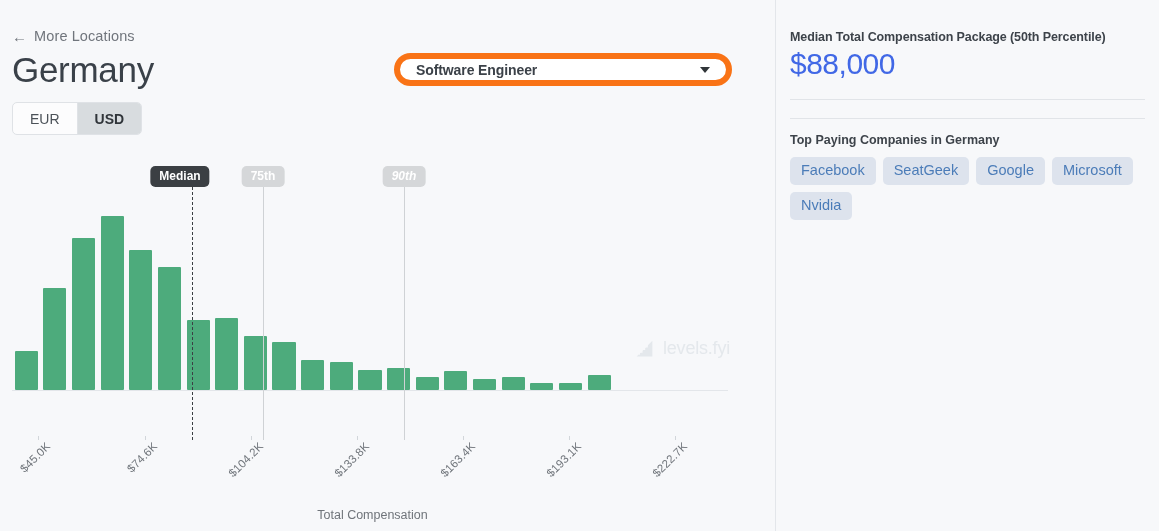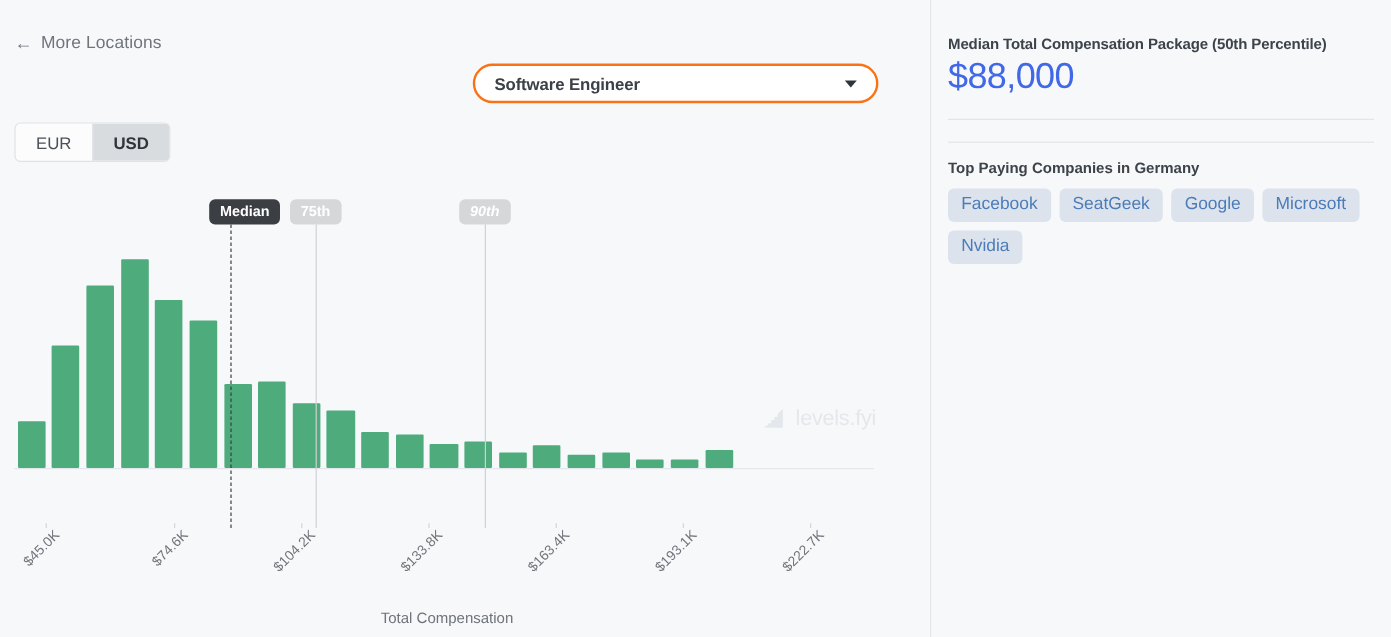--- a/index.html
+++ b/index.html
@@ -71,21 +71,21 @@
   }
   .cur-btn + .cur-btn { border-left: 1px solid #dfe2e6; }
   .cur-btn.active { background: #d8dcdf; color: #30353a; font-weight: 700; }
 
   
   .role-select {
     position: absolute;
     left: 394px; top: 53px;
     width: 338px; height: 33px;
     background: #fff;
-    border: 2px solid #f97316;
+    border: 6px solid #f97316;
     border-radius: 17px;
     display: flex;
     align-items: center;
     padding: 0 16px;
     cursor: pointer;
   }
   .role-select .label {
     font-size: 14px;
     font-weight: 700;
     color: #3b4148;
@@ -267,20 +267,21 @@
 
 <div class="app">
 
   <div class="left-pane">
 
     <div class="back-link">
       <span class="back-arrow">←</span>
       <span>More Locations</span>
     </div>
 
+    <h1 class="page-title">Germany</h1>
 
     <div class="currency-toggle">
       <button class="cur-btn">EUR</button>
       <button class="cur-btn active">USD</button>
     </div>
 
     <div class="role-select">
       <span class="label">Software Engineer</span>
       <span class="caret"></span>
     </div>
@@ -331,21 +332,21 @@
             <div class="xtick-mark" style="left: 345px;"></div>
             <div class="xtick" style="left: 351px;">$133.8K</div>
             <div class="xtick-mark" style="left: 451px;"></div>
             <div class="xtick" style="left: 457px;">$163.4K</div>
             <div class="xtick-mark" style="left: 557px;"></div>
             <div class="xtick" style="left: 563px;">$193.1K</div>
             <div class="xtick-mark" style="left: 663px;"></div>
             <div class="xtick" style="left: 669px;">$222.7K</div>
           </div>
       <div class="guide median" style="left: 180px; height: 253px;"></div>
-          <div class="pctl-chip dark" style="left: 192px;">Median</div>
+          <div class="pctl-chip dark" style="left: 168px;">Median</div>
           <div class="guide" style="left: 251px; height: 253px;"></div>
           <div class="pctl-chip" style="left: 251px;">75th</div>
           <div class="guide" style="left: 392px; height: 253px;"></div>
           <div class="pctl-chip" style="left: 392px; font-style: italic;">90th</div>
         </div>
 
       <div class="axis-label">Total Compensation</div>
     </div>
   </div>
 

